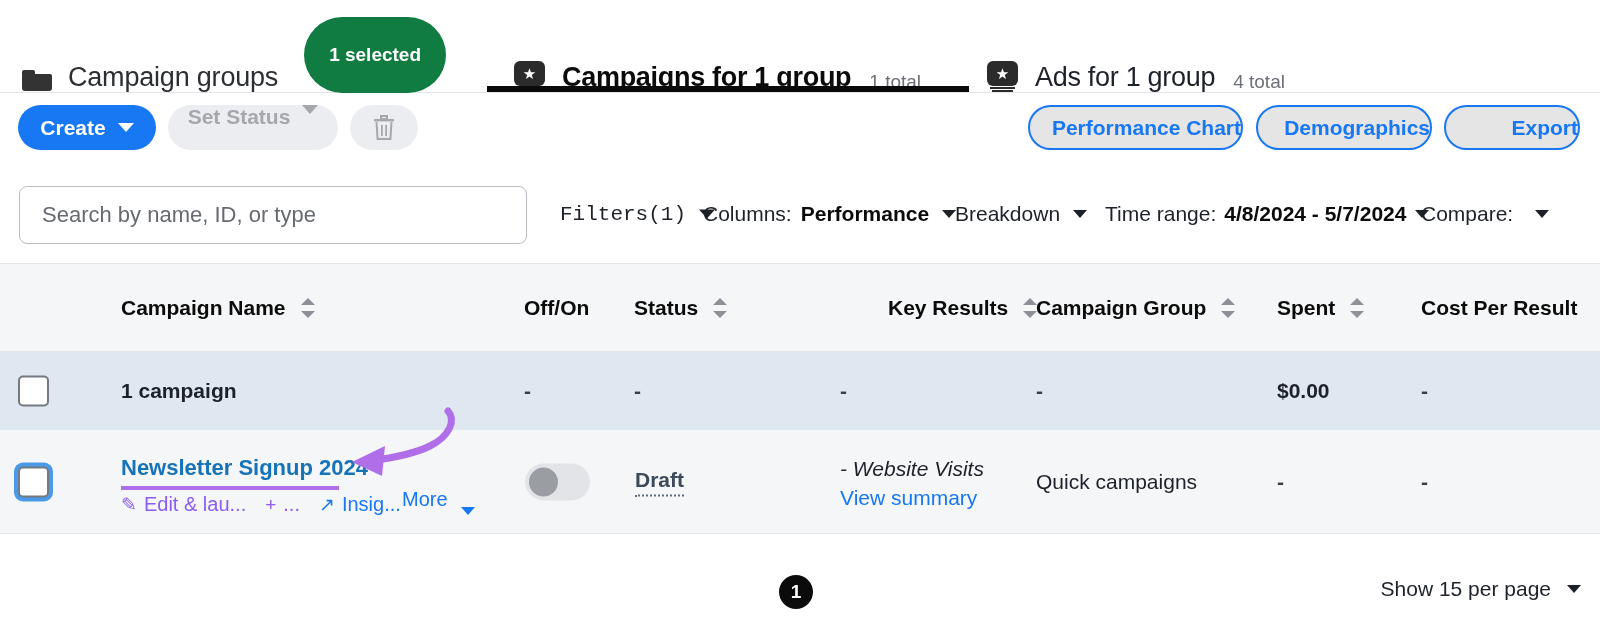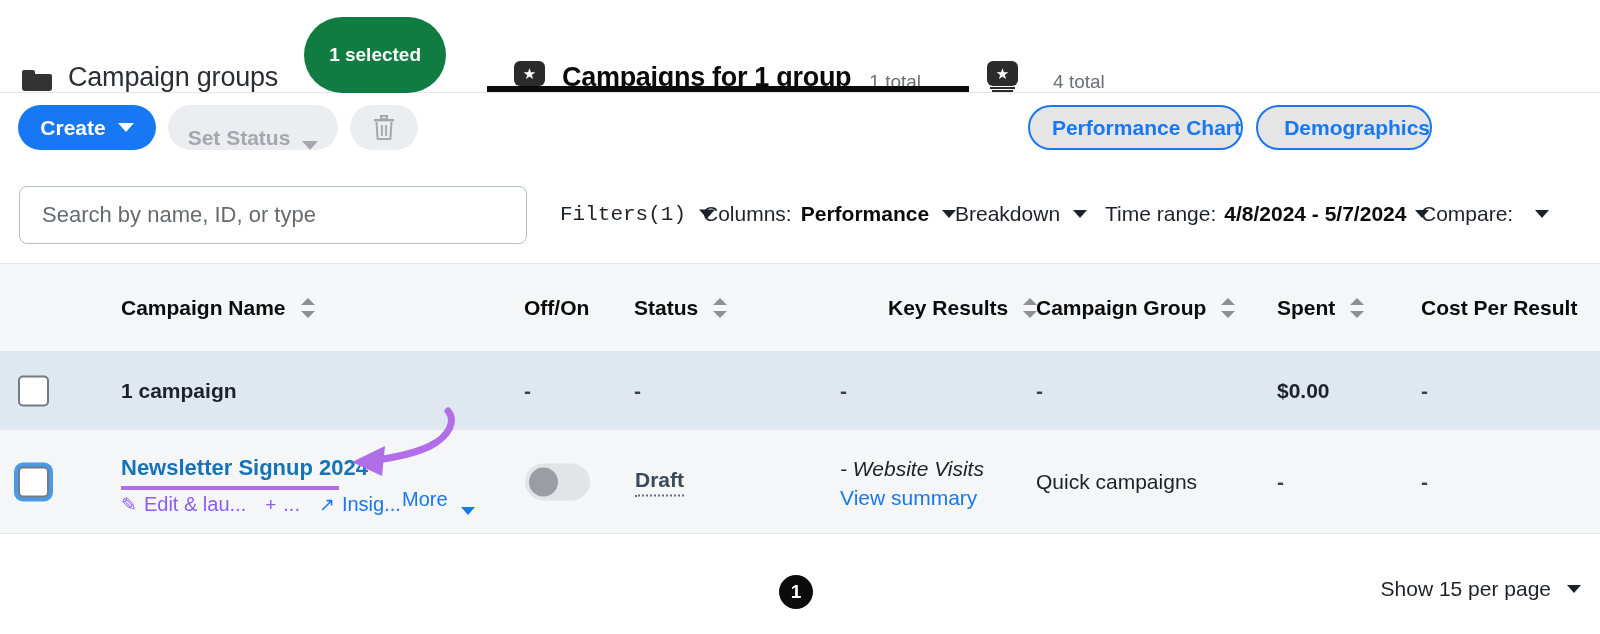--- a/index.html
+++ b/index.html
@@ -69,21 +69,21 @@
   .toolbar { position:absolute; top:93px; left:0; width:1600px; height:73px; }
   .btn-create {
     position:absolute; left:18px; top:12px; width:138px; height:45px;
     background:#1877f2; color:#fff; border-radius:999px;
     display:flex; align-items:center; justify-content:center; gap:12px;
     font-size:21px; font-weight:bold; cursor:pointer;
   }
   .btn-setstatus {
     position:absolute; left:168px; top:12px; width:170px; height:45px;
     background:#ebedf0; color:#a4a8ae; border-radius:999px;
-    display:flex; align-items:flex-end; justify-content:center; gap:12px;
+    display:flex; align-items:flex-start; justify-content:center; gap:12px;
     font-size:21px; font-weight:bold;
   }
   .btn-trash {
     position:absolute; left:350px; top:12px; width:68px; height:45px;
     background:#ebedf0; border-radius:999px;
     display:flex; align-items:center; justify-content:center;
   }
   .caret {
     width:0; height:0; border-left:8px solid transparent; border-right:8px solid transparent;
     border-top:9px solid currentColor; display:inline-block;
@@ -235,20 +235,21 @@
     </div>
 
     <div class="tab tab-ads">
       <span class="star-icon">
         <span class="sq">
             <span>★</span>
           </span>
           <span class="l1"></span>
           <span class="l2"></span>
       </span>
+      <span class="tab-title-reg">Ads for 1 group</span>
       <span class="tab-count">4 total</span>
     </div>
 
     <div class="tab-underline"></div>
   </div>
 
   <div class="toolbar">
     <div class="btn-create">
       <span>Create</span>
       <span class="caret"></span>
@@ -267,20 +268,23 @@
         <rect x="8" y="10" width="1.8" height="11" fill="#a4a8ae"></rect>
         <rect x="12.2" y="10" width="1.8" height="11" fill="#a4a8ae"></rect>
       </svg>
     </div>
 
     <div class="btn-outline b-perf">
       <span>Performance Chart</span>
     </div>
     <div class="btn-outline b-demo">
       <span>Demographics</span>
+    </div>
+    <div class="btn-outline b-export">
+      <span>Export</span>
     </div>
   </div>
 
   <div class="filterrow">
     <div class="searchbox">
       <span class="ph">Search by name, ID, or type</span>
     </div>
 
     <div class="fctl" style="left:560px;font-family:Liberation Mono, monospace;">
       <span class="lbl">Filters(1)</span>

